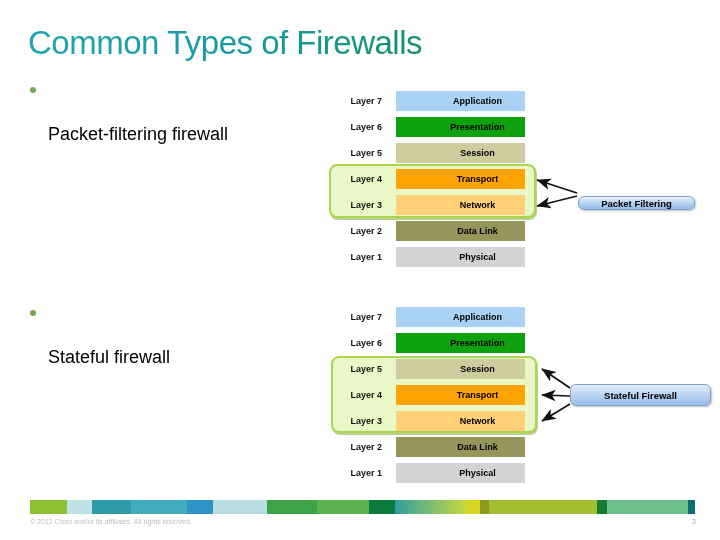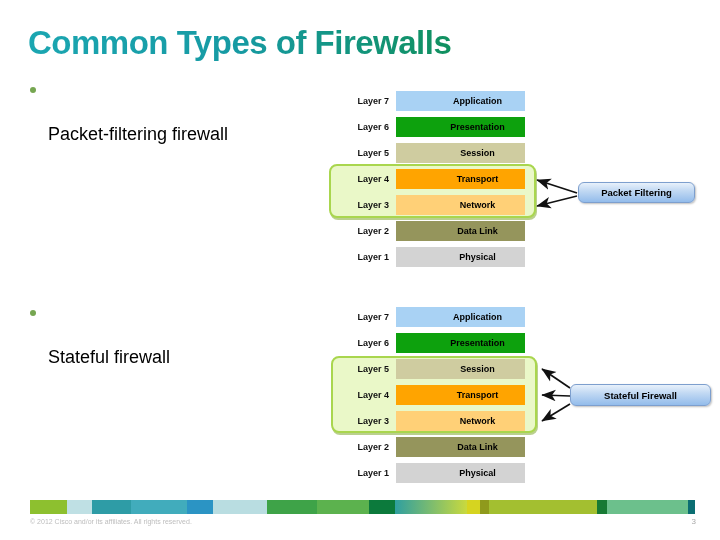--- a/index.html
+++ b/index.html
@@ -2,53 +2,53 @@
 <html><head>
 <meta charset="utf-8">
 <style>
   * { margin:0; padding:0; box-sizing:border-box; }
   html,body { width:720px; height:540px; }
   body { font-family:"Liberation Sans", sans-serif; background:#ffffff; overflow:hidden; }
   .slide { position:relative; width:720px; height:540px; background:#ffffff; }
 
   .slide-title {
     position:absolute; left:28px; top:24px; width:600px;
-    font-size:33px; font-weight:bold; letter-spacing:-0.5px;
+    font-size:33px; font-weight:normal; letter-spacing:-0.5px;
     background:linear-gradient(90deg,#1ba6b1 0%, #169aa3 35%, #108f56 75%, #0f8f50 100%);
     -webkit-background-clip:text; background-clip:text;
     color:transparent; -webkit-text-fill-color:transparent;
   }
 
   .bullet { position:absolute; left:30px; display:flex; align-items:flex-start; }
   .bullet-1 { top:79px; }
   .bullet-2 { top:302px; }
   .bullet-dot { width:6px; height:6px; border-radius:50%; background:#76a651; margin:8px 12px 0 0; flex:none; }
   .bullet-text { font-size:18px; color:#000000;margin-top:45px; }
 
   .diagram-rows { position:absolute; width:205px; }
   .rows-1 { left:334px; top:91px; }
   .rows-2 { left:334px; top:307px; }
   .layer-row { position:absolute; left:0; height:20px; display:flex; align-items:center; z-index:2; }
-  .layer-num { width:62px; text-align:right; padding-right:7px; font-size:9px; font-weight:600; color:#111; flex:none; }
+  .layer-num { width:62px; text-align:right; padding-right:14px; font-size:9px; font-weight:600; color:#111; flex:none; }
   .layer-bar { width:129px; height:20px; display:flex; align-items:center; justify-content:center;
                font-size:9px; font-weight:700; color:#000; flex:none;padding-left:34px; }
 
   .highlight-box { position:absolute; border-radius:8px; z-index:1;
     background:#eaf8c8; border:2px solid #a9d64e;
     box-shadow:1px 2px 0 rgba(130,170,50,0.55); }
   .hl-1 { left:329px; top:164px; width:207px; height:54px; }
   .hl-2 { left:331px; top:356px; width:206px; height:77px; }
 
   .callout { position:absolute; z-index:3; border-radius:6px;
     border:1px solid #7d9fce;
     background:linear-gradient(180deg,#e8f1fb 0%, #c2d9f3 40%, #93bceb 100%);
     display:flex; align-items:center; justify-content:center;
     font-size:9.5px; font-weight:600; color:#000;
     box-shadow:1px 1px 2px rgba(0,0,0,0.25); }
-  .callout-1 { left:578px; top:182px; width:117px; height:21px; }
+  .callout-1 { left:578px; top:196px; width:117px; height:14px; }
   .callout-2 { left:570px; top:384px; width:141px; height:22px; }
 
   .arrows-svg { position:absolute; left:0; top:0; width:720px; height:540px; z-index:2; pointer-events:none; }
 
   .footer-stripe { position:absolute; left:30px; top:500px; height:14px; display:flex; }
   .footer-stripe div { height:14px; }
   .footer-copyright { position:absolute; left:30px; top:518px; font-size:7px; color:#bdbdbd; }
   .page-number { position:absolute; right:24px; top:517px; font-size:8px; color:#a9a9a9; }
 </style>
 </head>

